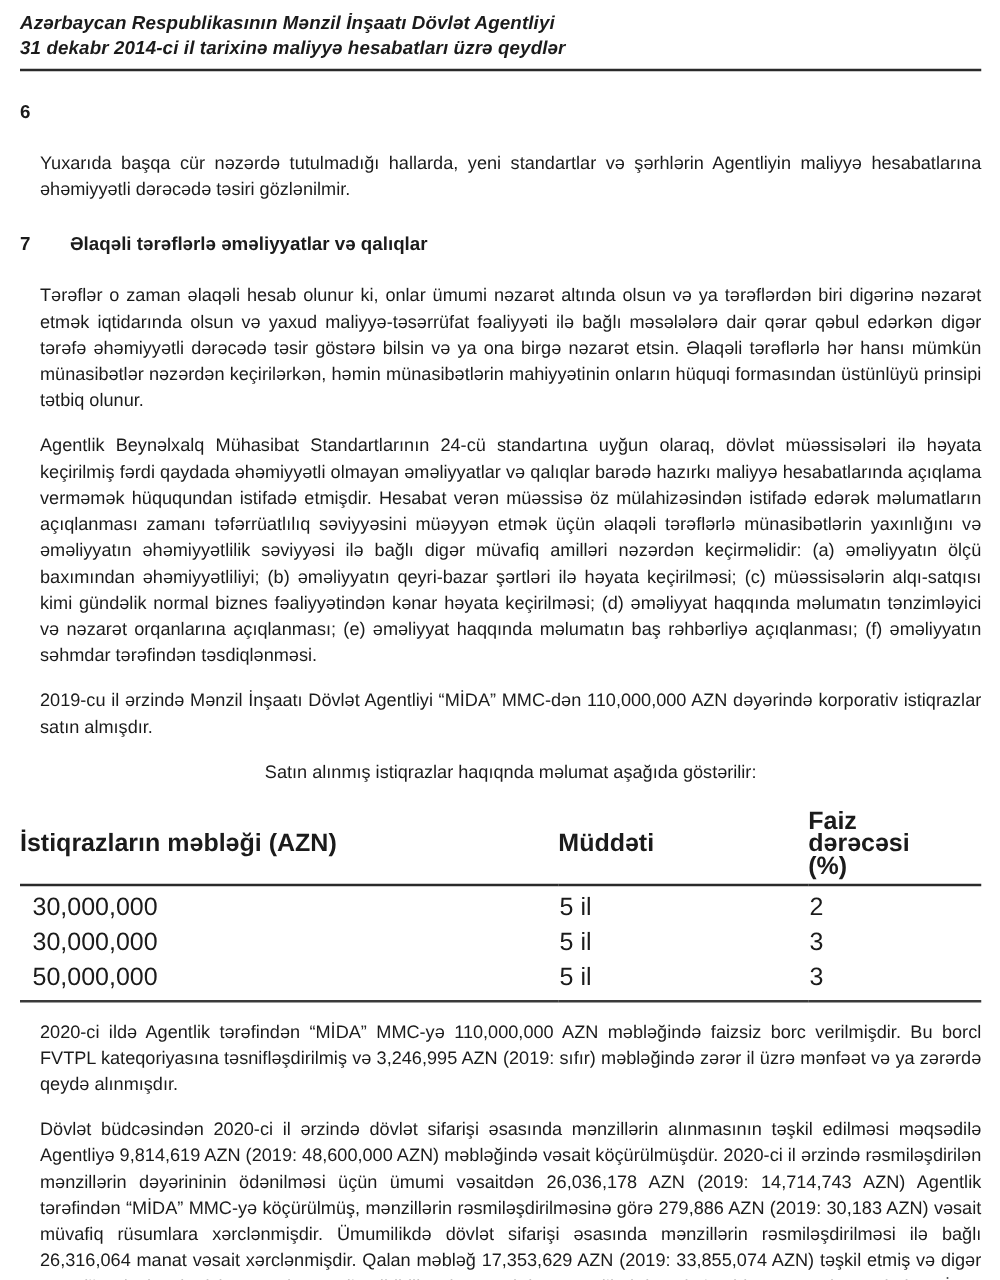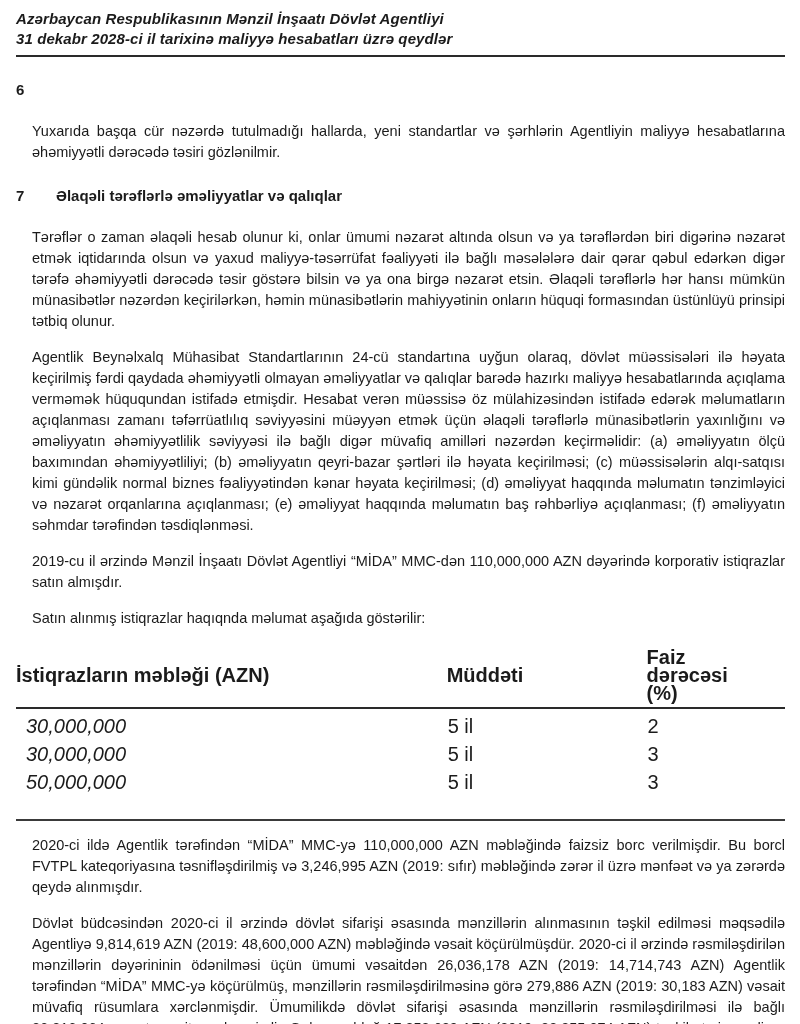--- a/index.html
+++ b/index.html
@@ -38,21 +38,21 @@
     width: 40px;
     flex: 0 0 40px;
   }
   .para {
     font-size: 14.5px;
     line-height: 21px;
     text-align: justify;
     margin: 0 0 15px 16px;
   }
   .para.single {
-    text-align: left;
+    text-align: center;
   }
   table.bonds-table {
     width: 100%;
     border-collapse: collapse;
     table-layout: fixed;
     margin: 19px 0 14px 0;
     border-bottom: 2.5px solid #3a3a3a;
     font-size: 20px;
   }
   table.bonds-table col.c1 { width: 56%; }
@@ -68,34 +68,33 @@
   table.bonds-table th.num, table.bonds-table td.num {
     text-align: left;
     padding-right: 26px;
   }
   table.bonds-table td {
     padding-top: 8px;
     line-height: 19px;
   }
   table.bonds-table tbody td.first {
     padding-left: 10px;
-    font-style: italic;
   }
   table.bonds-table tbody tr.last td {
-    padding-bottom: 27px;
+    padding-bottom: 8px;
   }
 </style>
 </head>
 <body>
 
 <div class="page">
 
   <header class="doc-header">
     <div>Azərbaycan Respublikasının Mənzil İnşaatı Dövlət Agentliyi</div>
-    <div>31 dekabr 2028-ci il tarixinə maliyyə hesabatları üzrə qeydlər</div>
+    <div>31 dekabr 2014-ci il tarixinə maliyyə hesabatları üzrə qeydlər</div>
   </header>
 
   <div class="section-heading">
     <span class="sec-num">6</span>
   </div>
 
   <p class="para">Yuxarıda başqa cür nəzərdə tutulmadığı hallarda, yeni standartlar və şərhlərin Agentliyin maliyyə hesabatlarına əhəmiyyətli dərəcədə təsiri gözlənilmir.</p>
 
   <div class="section-heading">
     <span class="sec-num">7</span>

